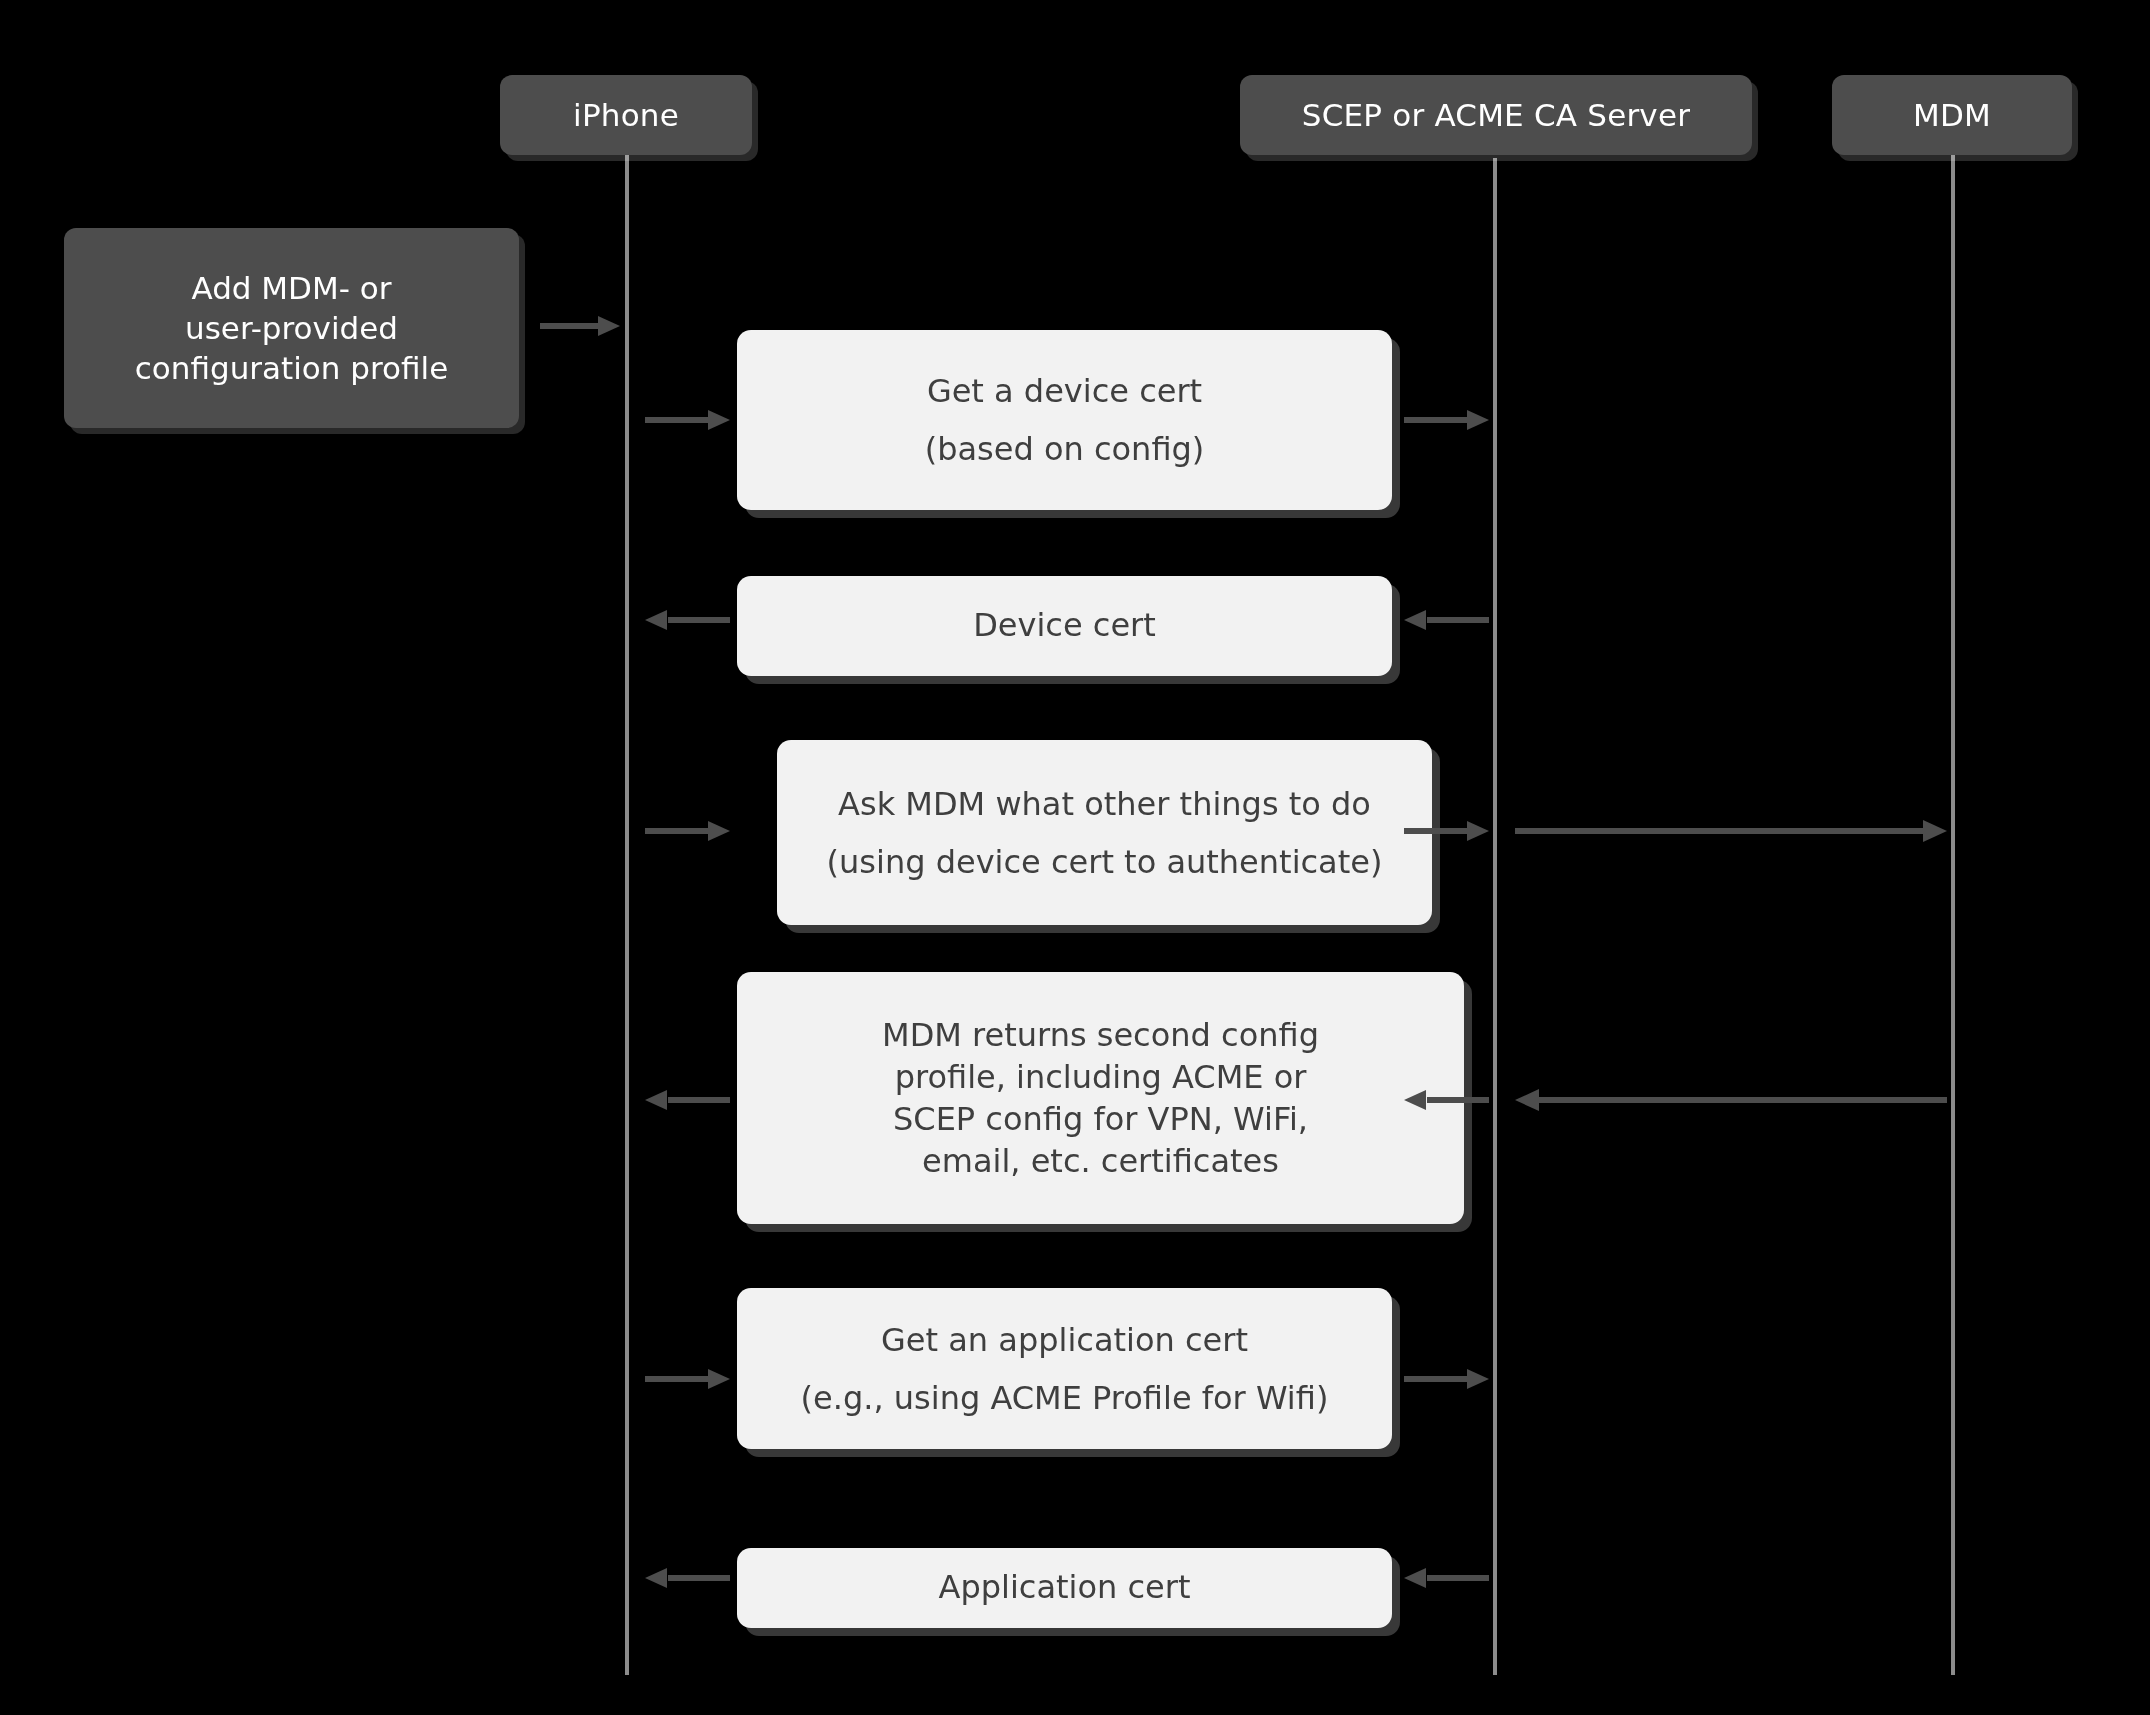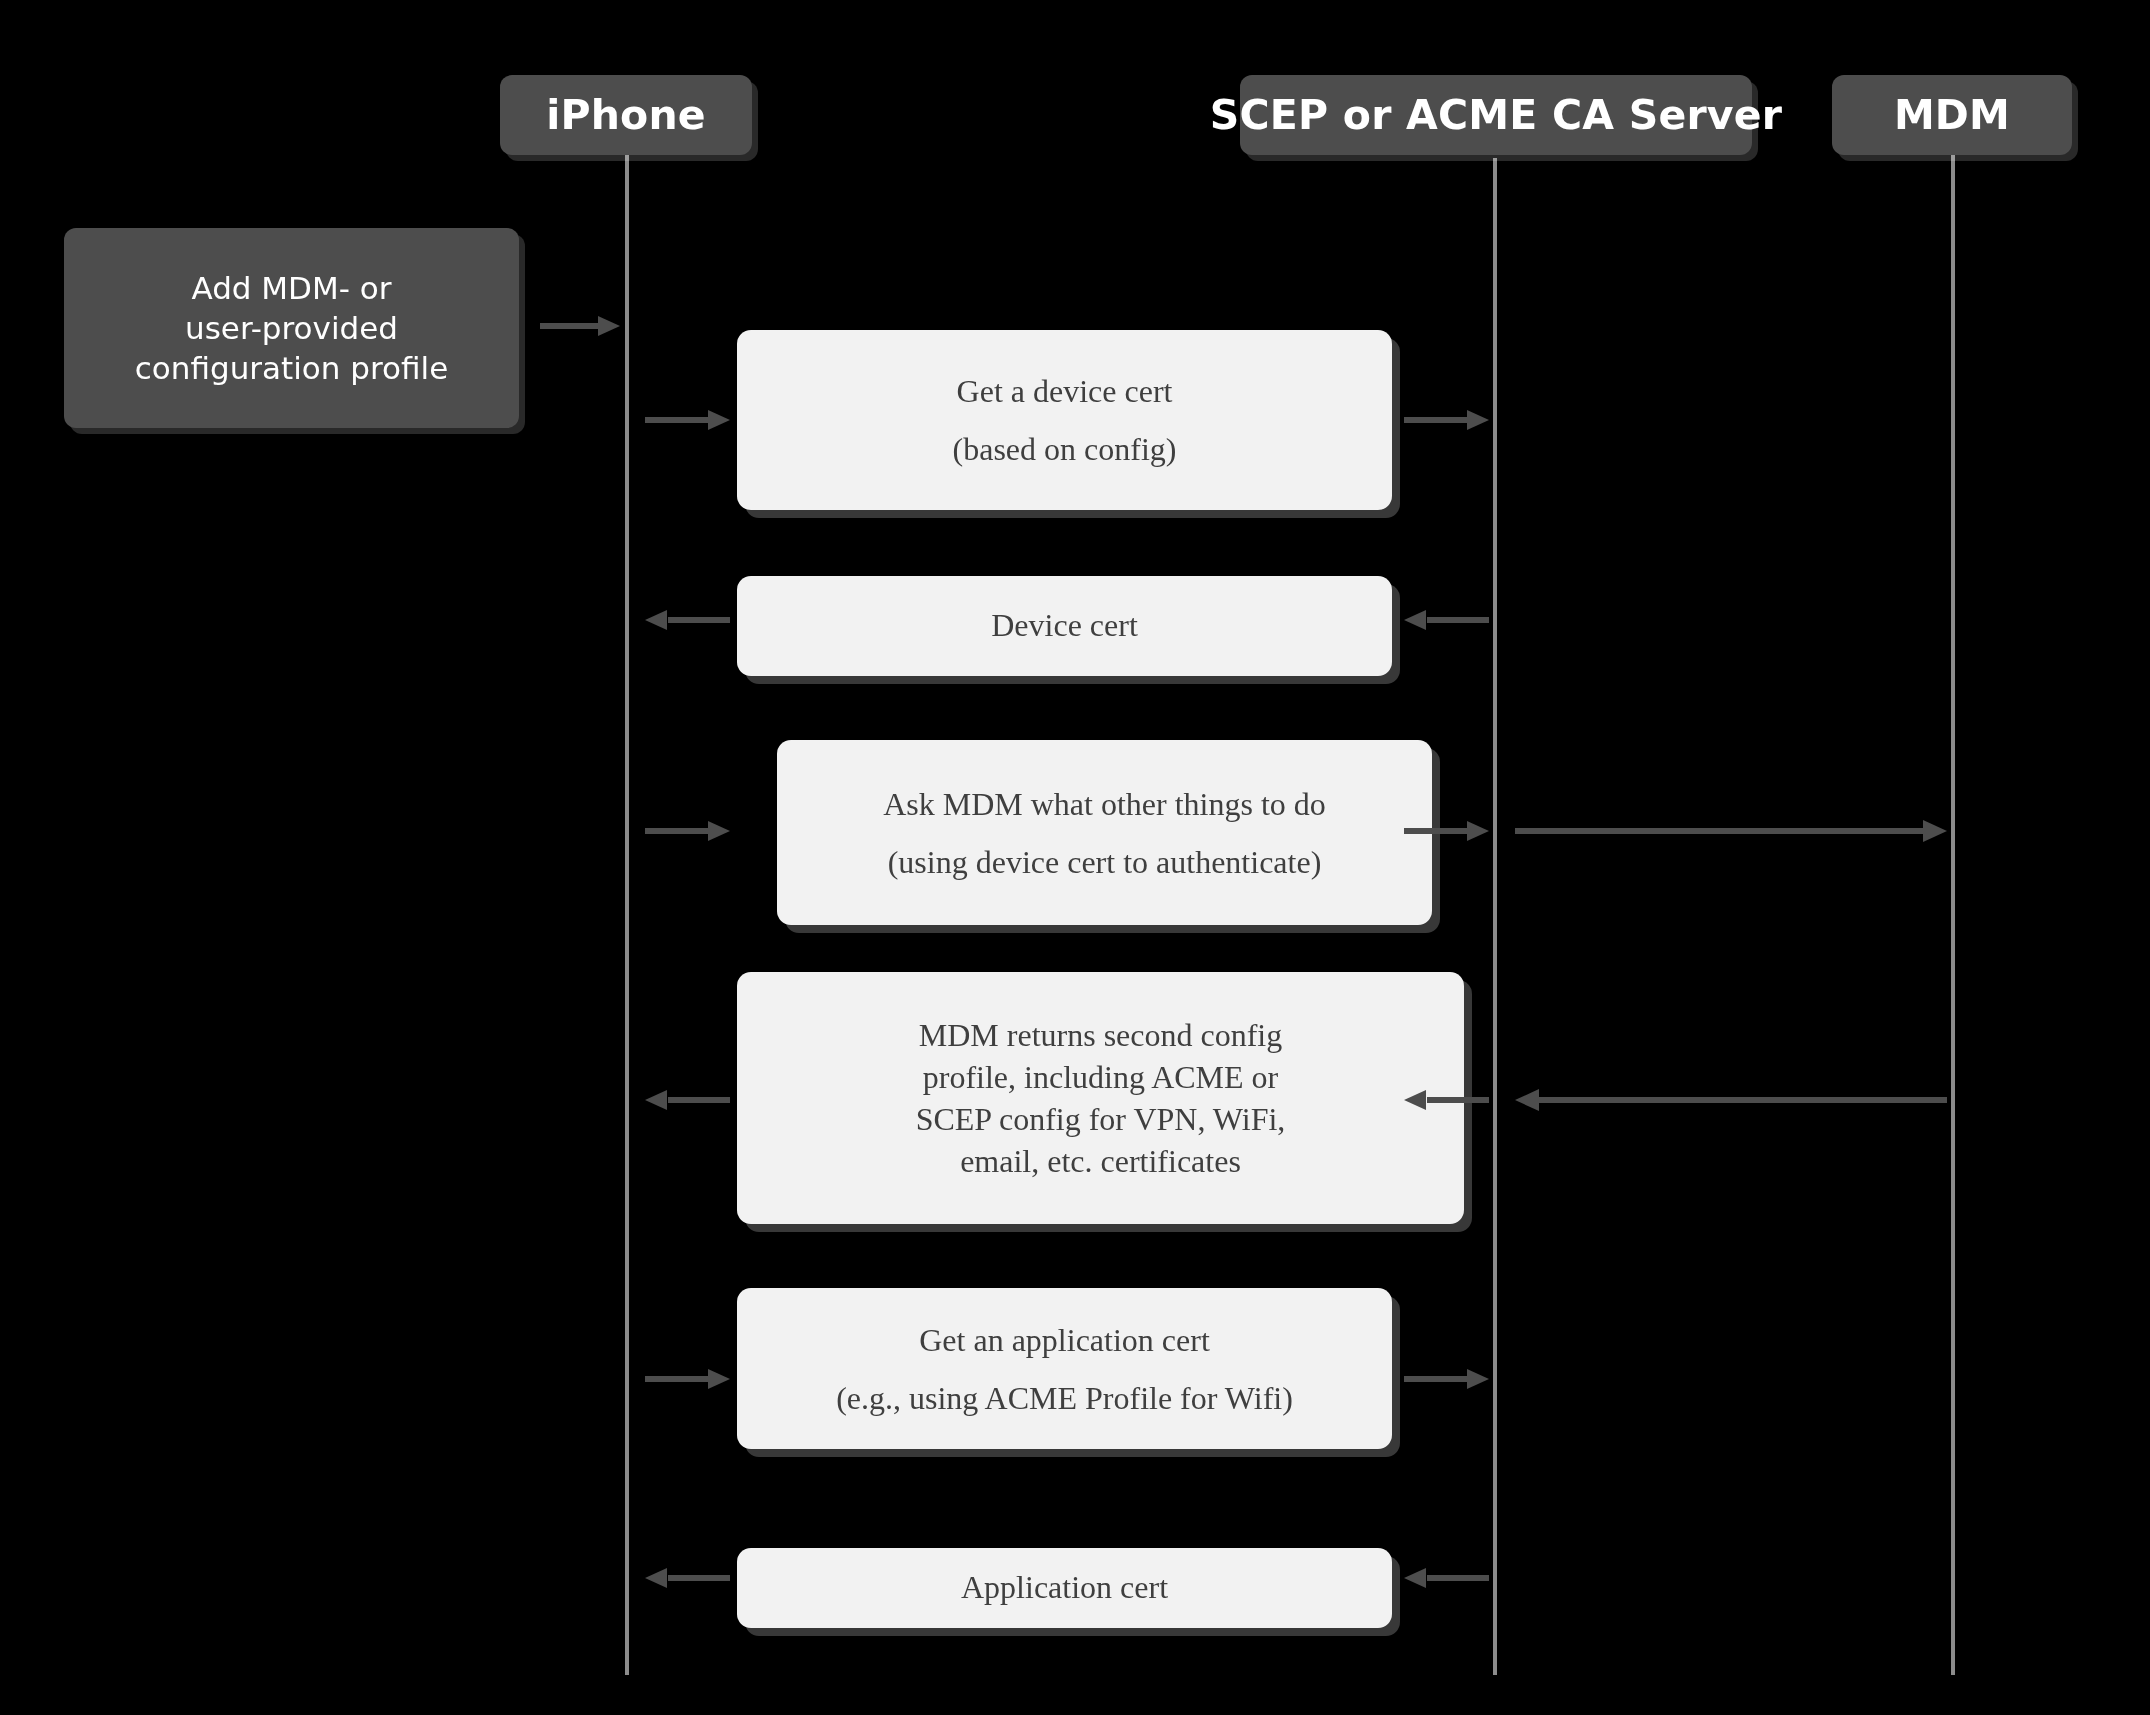--- a/index.html
+++ b/index.html
@@ -26,22 +26,22 @@
   
   .actor {
     position: absolute;
     box-sizing: border-box;
     background: #4d4d4d;
     color: #ffffff;
     border-radius: 12px;
     display: flex;
     align-items: center;
     justify-content: center;
-    font-size: 41px;
-    font-weight: 700;
+    font-size: 31px;
+    font-weight: 400;
     letter-spacing: 0.2px;
     box-shadow: 6px 6px 0 rgba(255,255,255,0.16);
     text-align: center;
     padding: 12px 18px;
     white-space: nowrap;
   }
 
   
   .note-box {
     position: absolute;
@@ -73,21 +73,21 @@
     flex-direction: column;
     align-items: center;
     justify-content: center;
     font-size: 32px;
     font-weight: 400;
     line-height: 1.0;
     box-shadow: 8px 8px 0 rgba(255,255,255,0.22);
     text-align: center;
     padding: 10px 16px;
   }
-  .msg-box .ln { display: block; white-space: nowrap; font-family: Liberation Serif, serif; }
+  .msg-box .ln { display: block; white-space: nowrap; }
   .msg-box.two .ln + .ln { margin-top: 26px; }
   .msg-box.multi { line-height: 1.32; }
   .msg-box.one { line-height: 1.1; }
 
   
   .arrow {
     position: absolute;
     height: 26px;
     display: block;
   }

